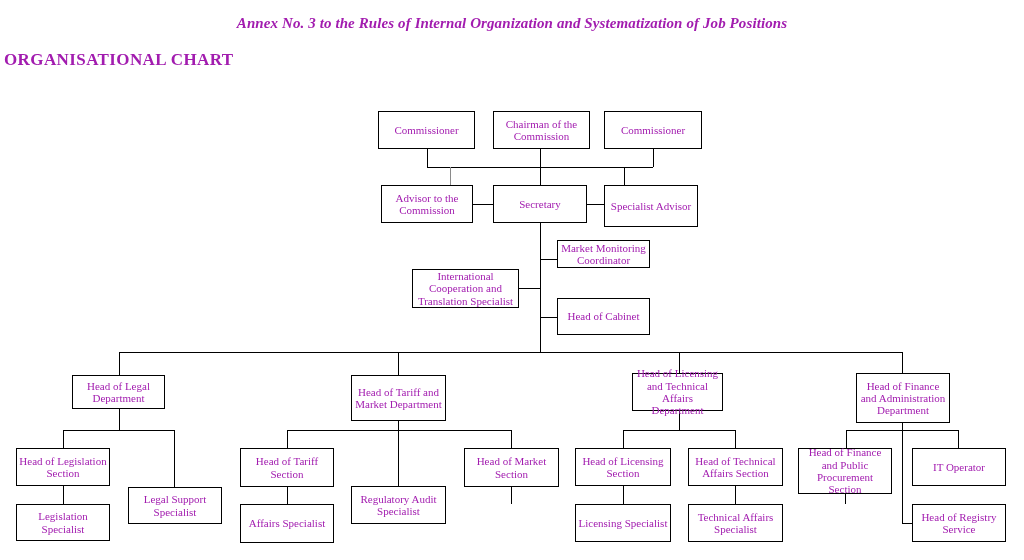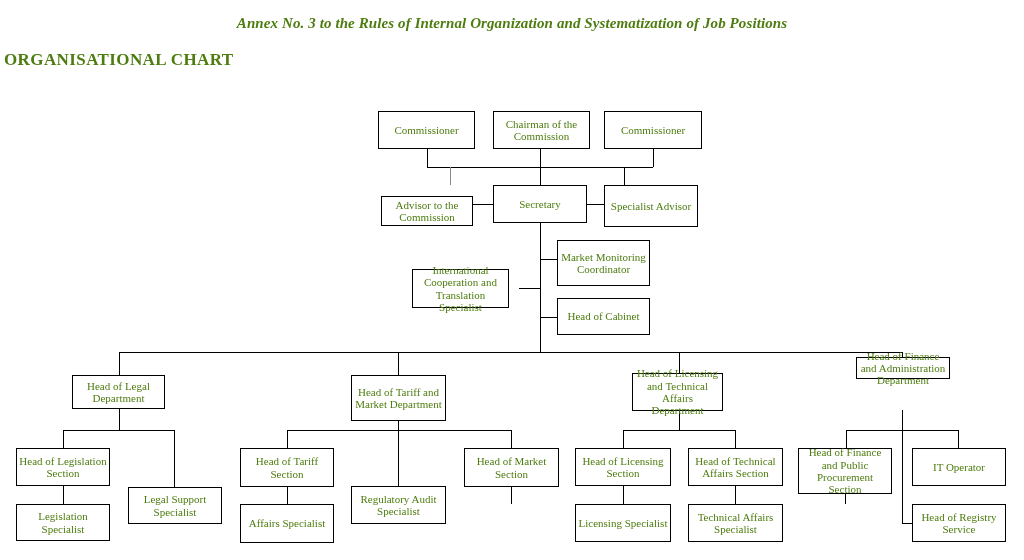--- a/index.html
+++ b/index.html
@@ -1,21 +1,21 @@
 <!DOCTYPE html>
 <html><head>
 <meta charset="utf-8">
 <style>
   html,body{margin:0;padding:0;background:#ffffff;}
   .canvas{
     position:relative;
     width:1024px;height:560px;
     background:#ffffff;
     font-family:"Liberation Serif","DejaVu Serif",serif;
-    color:#4d7c0f;
+    color:#a21caf;
     overflow:hidden;
   }
   .annex-title{
     position:absolute;top:15px;left:0;width:100%;
     text-align:center;
     font-size:15px;font-weight:bold;font-style:italic;
     letter-spacing:0.1px;
   }
   .chart-title{
     position:absolute;top:50px;left:4px;width:100%;
@@ -59,32 +59,32 @@
       M902,410 V523 M846,430 H958 M846,430 V448 M958,430 V448 M902,523 H912
       M63,486 V504 M287,487 V504 M511,487 V504
       M623,486 V504 M735,486 V504 M845,494 V504"></path>
     <path fill="none" stroke="#8a8a8a" stroke-width="1" d="M450,167 V185"></path>
   </svg>
 
   <div class="node" style="left:378px;top:111px;width:97px;height:38px">Commissioner</div>
   <div class="node" style="left:493px;top:111px;width:97px;height:38px">Chairman of the Commission</div>
   <div class="node" style="left:604px;top:111px;width:98px;height:38px">Commissioner</div>
 
-  <div class="node" style="left:381px;top:196px;width:92px;height:30px">Advisor to the Commission</div>
+  <div class="node" style="left:381px;top:185px;width:92px;height:38px">Advisor to the Commission</div>
   <div class="node" style="left:493px;top:185px;width:94px;height:38px">Secretary</div>
   <div class="node" style="left:604px;top:185px;width:94px;height:42px">Specialist Advisor</div>
 
-  <div class="node" style="left:557px;top:240px;width:93px;height:46px">Market Monitoring Coordinator</div>
-  <div class="node" style="left:412px;top:269px;width:97px;height:39px">International Cooperation and Translation Specialist</div>
+  <div class="node" style="left:557px;top:240px;width:93px;height:28px">Market Monitoring Coordinator</div>
+  <div class="node" style="left:412px;top:269px;width:107px;height:39px">International Cooperation and Translation Specialist</div>
   <div class="node" style="left:557px;top:298px;width:93px;height:37px">Head of Cabinet</div>
 
   <div class="node" style="left:72px;top:375px;width:93px;height:34px">Head of Legal Department</div>
   <div class="node" style="left:351px;top:375px;width:95px;height:46px">Head of Tariff and Market Department</div>
   <div class="node" style="left:632px;top:373px;width:91px;height:38px">Head of Licensing and Technical Affairs Department</div>
-  <div class="node" style="left:856px;top:357px;width:94px;height:22px">Head of Finance and Administration Department</div>
+  <div class="node" style="left:856px;top:373px;width:94px;height:50px">Head of Finance and Administration Department</div>
 
   <div class="node" style="left:16px;top:448px;width:94px;height:38px">Head of Legislation Section</div>
   <div class="node" style="left:16px;top:504px;width:94px;height:37px">Legislation Specialist</div>
   <div class="node" style="left:128px;top:487px;width:94px;height:37px">Legal Support Specialist</div>
 
   <div class="node" style="left:240px;top:448px;width:94px;height:39px">Head of Tariff Section</div>
   <div class="node" style="left:351px;top:486px;width:95px;height:38px">Regulatory Audit Specialist</div>
   <div class="node" style="left:240px;top:504px;width:94px;height:39px">Affairs Specialist</div>
   <div class="node" style="left:464px;top:448px;width:95px;height:39px">Head of Market Section</div>
 

